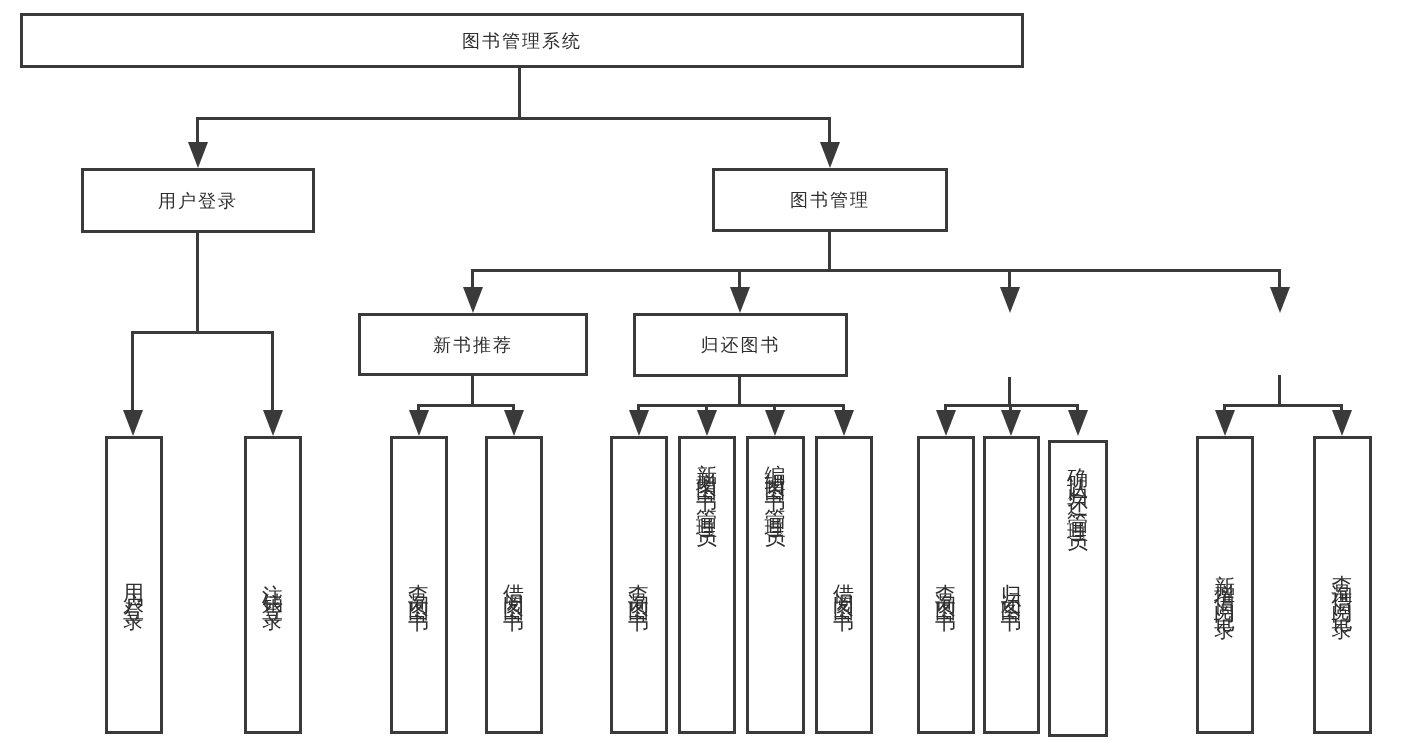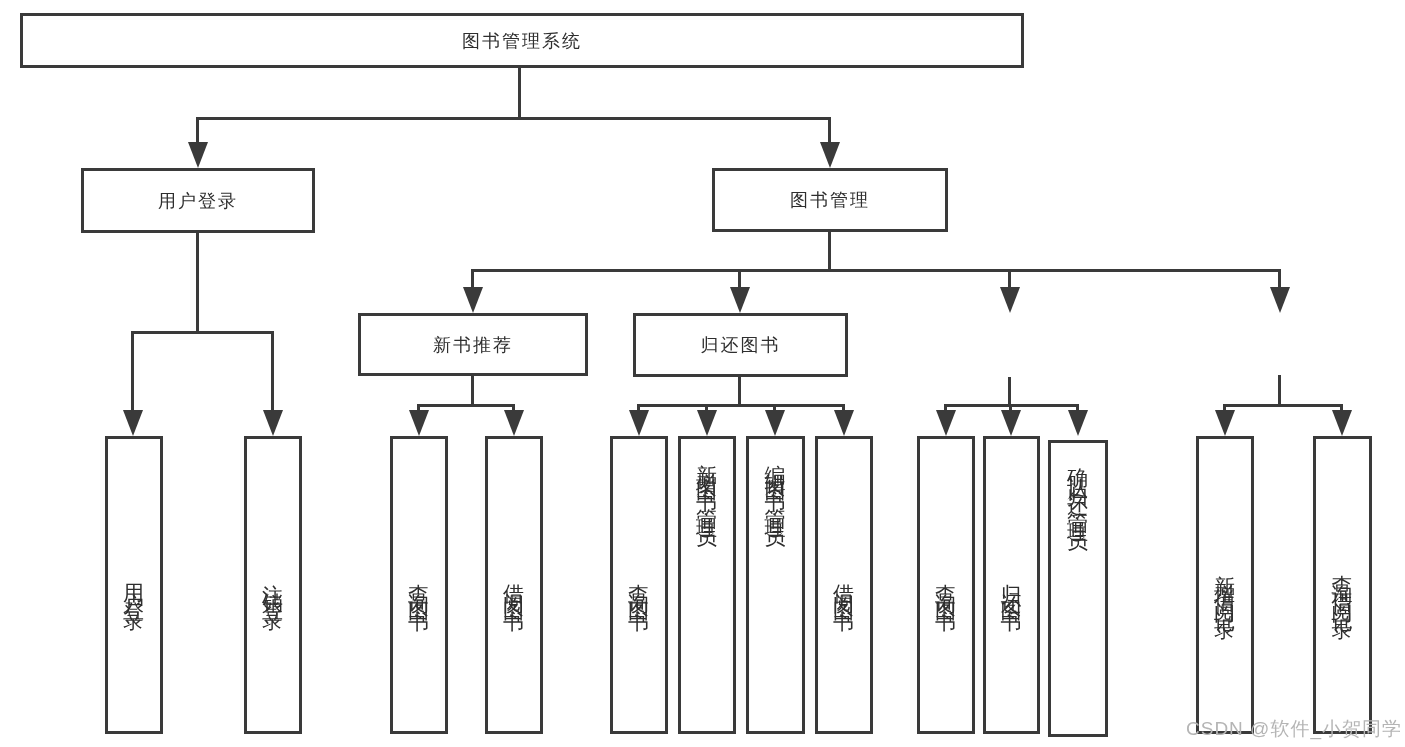--- a/index.html
+++ b/index.html
@@ -175,15 +175,14 @@
     <span class="vtext">确认归还（管理员）</span>
   </div>
 
   <div class="node vbox" style="left:1196px; top:436px; width:58px; height:298px;">
     <span class="vtext">新增借阅记录</span>
   </div>
   <div class="node vbox" style="left:1313px; top:436px; width:59px; height:298px;">
     <span class="vtext">查询借阅记录</span>
   </div>
 
-  <div class="watermark">CSDN @软件_小贺同学</div>
 
 </div>
 
 </body></html>

